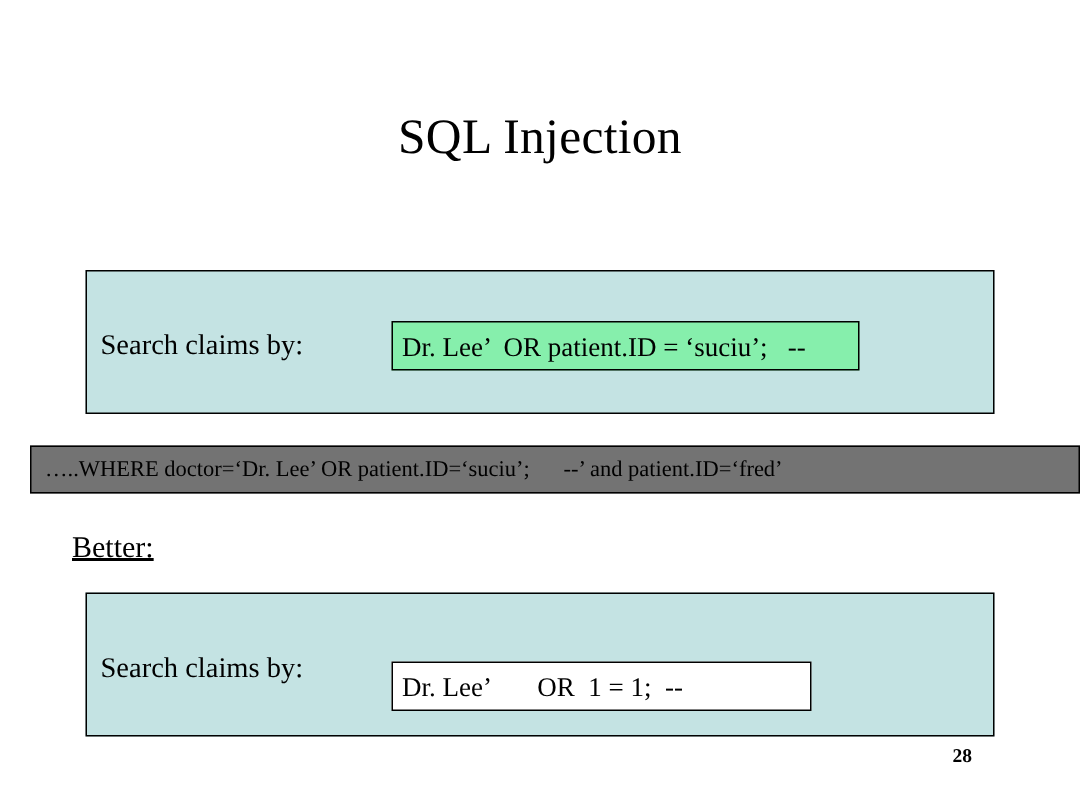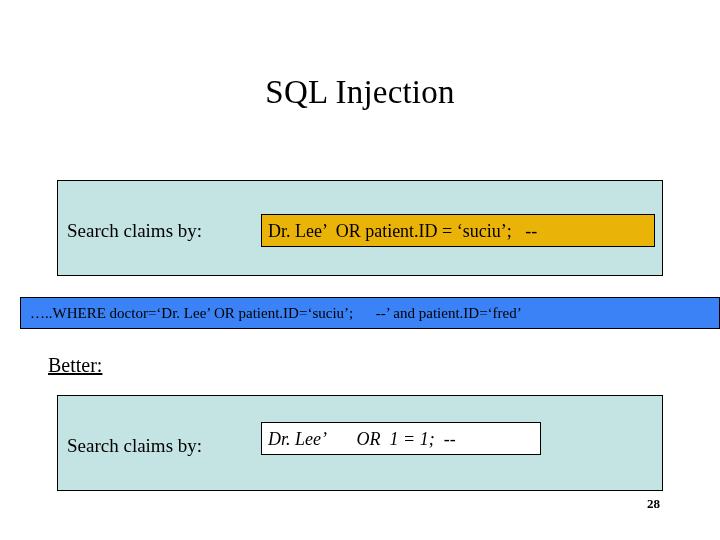--- a/index.html
+++ b/index.html
@@ -52,41 +52,41 @@
     position: absolute;
     left: 9px;
     top: 38px;
     font-size: 19px;
     line-height: 24px;
   }
   .inputbox1 {
     position: absolute;
     left: 203px;
     top: 33px;
-    width: 394px;
+    width: 312px;
     height: 33px;
-    background: #eab308;
+    background: #86efac;
     border: 1px solid #000000;
     box-sizing: border-box;
   }
   .inputbox1 .value {
     position: absolute;
     left: 6px;
     top: 4px;
     font-size: 18px;
     line-height: 24px;
     white-space: pre;
   }
   .yellowbar {
     position: absolute;
     left: 20px;
     top: 297px;
     width: 700px;
     height: 32px;
-    background: #3b82f6;
+    background: #737373;
     border: 1px solid #000000;
     box-sizing: border-box;
   }
   .yellowbar .value {
     position: absolute;
     left: 9px;
     top: 4px;
     font-size: 15px;
     line-height: 22px;
     white-space: pre;
@@ -112,39 +112,38 @@
   .box2 .label {
     position: absolute;
     left: 9px;
     top: 38px;
     font-size: 19px;
     line-height: 24px;
   }
   .inputbox2 {
     position: absolute;
     left: 203px;
-    top: 26px;
+    top: 45px;
     width: 280px;
     height: 33px;
     background: #ffffff;
     border: 1px solid #000000;
     box-sizing: border-box;
-    font-style: italic;
   }
   .inputbox2 .value {
     position: absolute;
     left: 6px;
     top: 4px;
     font-size: 18px;
     line-height: 24px;
     white-space: pre;
   }
   .page-number {
     position: absolute;
-    right: 60px;
+    right: 72px;
     top: 496px;
     font-size: 13px;
     font-weight: bold;
     line-height: 16px;
   }
 </style>
 </head>
 <body>
 
 <div class="slide">

